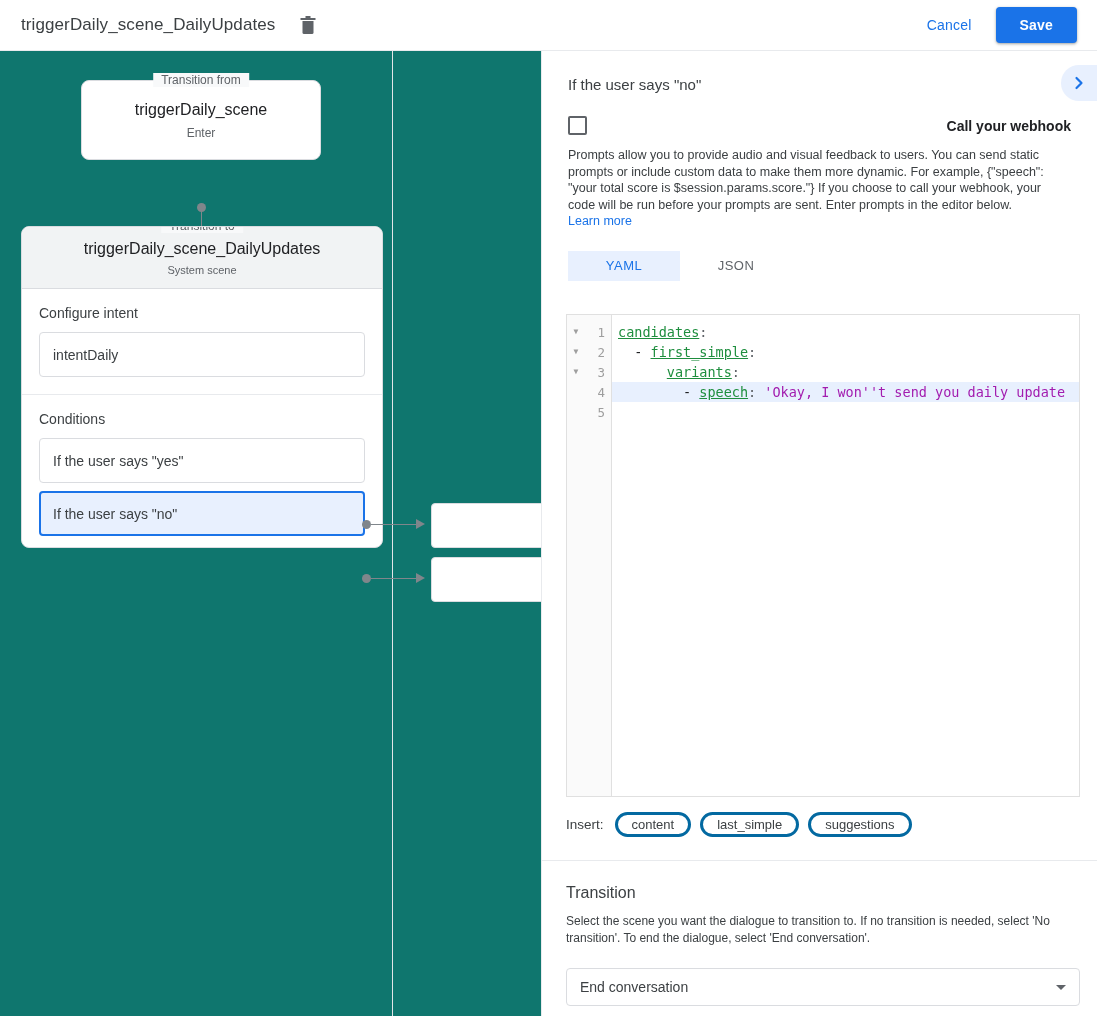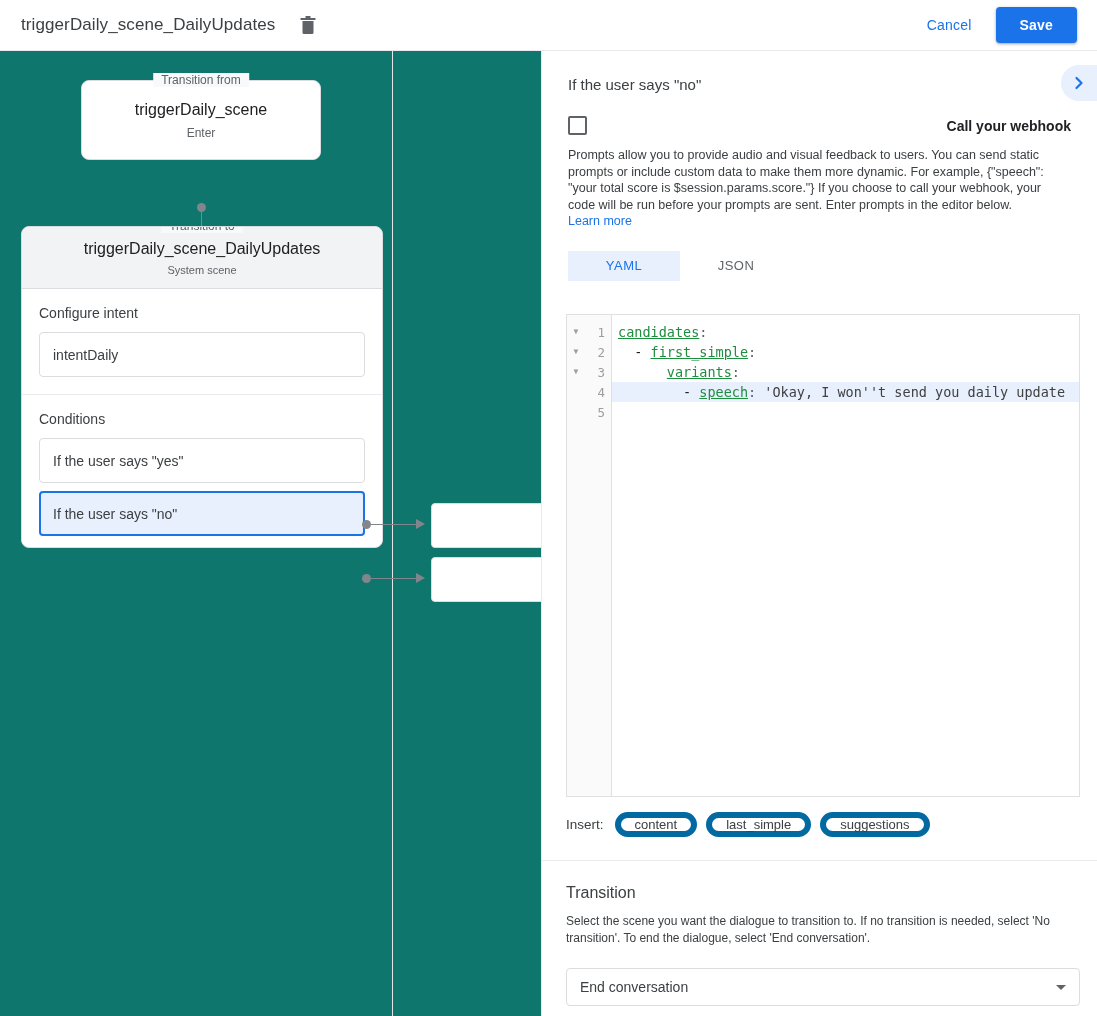--- a/index.html
+++ b/index.html
@@ -207,30 +207,30 @@
   .fold {
     width: 18px; text-align: center; font-size: 8px; color: #9e9e9e;
     line-height: 20px; cursor: pointer;
   }
   .lnum { flex: 1; text-align: right; padding-right: 6px; }
   .code { flex: 1; padding-top: 7px; position: relative; overflow: hidden; }
   .code-row { height: 20px; line-height: 20px; white-space: pre; padding-left: 6px; }
   .code-row.hl { background: #e8f0fe; }
   .tok-key { color: #1e8e3e; text-decoration: underline; }
   .tok-punc { color: #5f6368; }
-  .tok-str { color: #404040; margin-top: 28px; }
+  .tok-str { color: #a21caf; margin-top: 28px; }
   .tok-plain { color: #202124; }
 
   .insert-row {
     position: absolute; left: 566px; top: 812px;
     display: flex; align-items: center;
   }
   .insert-label { font-size: 13.5px; color: #3c4043; margin-right: 11px; }
   .chip {
-    border: 6px solid #0369a1; border-radius: 14px; height: 25px;
+    border: 3px solid #0369a1; border-radius: 14px; height: 25px;
     display: flex; align-items: center; padding: 0 14px;
     font-size: 13px; color: #3c4043; margin-right: 9px; cursor: pointer;
     background: #fff;
   }
 
   .divider {
     position: absolute; left: 541px; top: 860px; width: 556px; height: 1px;
     background: #e8eaed;
   }
 

